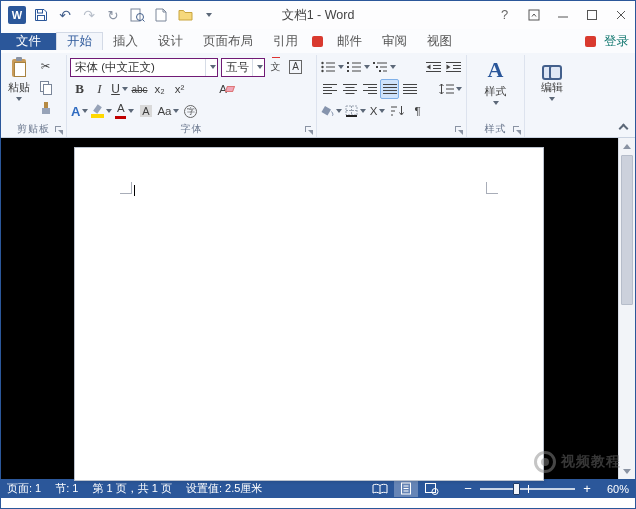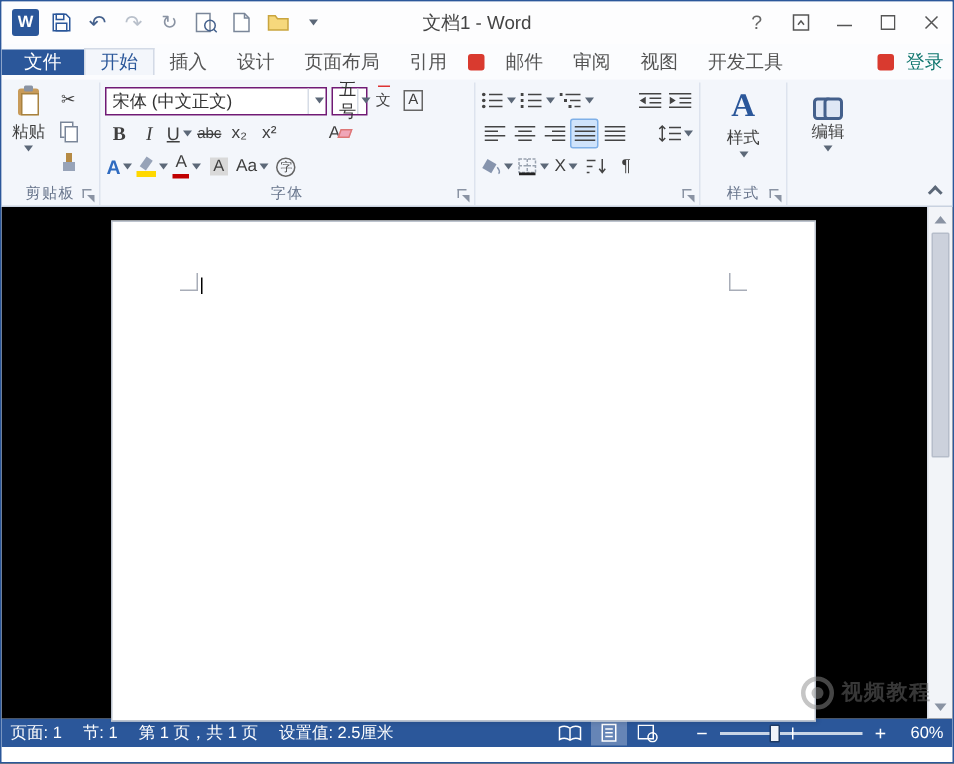--- a/index.html
+++ b/index.html
@@ -52,21 +52,21 @@
   .copyic::before, .copyic::after { content:""; position:absolute; width:7px; height:9px; background:#fff; border:1px solid #7a8699; }
   .copyic::before { left:0; top:0; } .copyic::after { left:3px; top:3px; }
   .paintic { width:10px; height:13px; position:relative; }
   .paintic::before { content:""; position:absolute; left:3px; top:0; width:4px; height:6px; background:#b58a44; }
   .paintic::after { content:""; position:absolute; left:1px; top:6px; width:8px; height:6px; background:#97a3b8; }
 
   
   .combo { height:19px; background:#fff; border:1px solid #701a75; display:flex; align-items:center; font-size:11.5px; color:#333; padding-left:4px; }
   .combo .cbtn { margin-left:auto; width:12px; height:100%; display:flex; align-items:center; justify-content:center; border-left:1px solid #d6dce6; }
   .fontname { width:148px; }
-  .fontsize { width:24px; margin-left:2px; }
+  .fontsize { width:44px; margin-left:2px; }
   .bold { font-family:"Liberation Serif","DejaVu Serif",serif; font-weight:bold; font-size:13px; }
   .ital { font-family:"Liberation Serif","DejaVu Serif",serif; font-style:italic; font-size:13px; }
   .unde { text-decoration:underline; font-size:12px; }
   .strike { text-decoration:line-through; font-size:10px; }
   .boxA { border:1px solid #666; padding:0 2px; font-size:10px; line-height:12px; }
   .shadeA { background:#d9d9d9; padding:0 2px; font-size:11px; }
   .effA { color:#2f6bc0; font-weight:bold; font-size:13px; }
   .stack { display:flex; flex-direction:column; align-items:center; line-height:1; }
   .stack .bar { width:11px; height:3px; margin-top:1px; }
   .bar-red { background:#c00000; }
@@ -235,23 +235,20 @@
     <div class="addin"></div>
     <div class="tab">
         <span>邮件</span>
       </div>
     <div class="tab">
         <span>审阅</span>
       </div>
     <div class="tab">
         <span>视图</span>
       </div>
-    <div class="tab">
-        <span>开发工具</span>
-      </div>
     <div class="spacer"></div>
     <div class="addin"></div>
     <div class="signin">
         <span>登录</span>
       </div>
   </div>
 
   <div class="ribbon">
 
     <div class="group" style="width:66px;">

